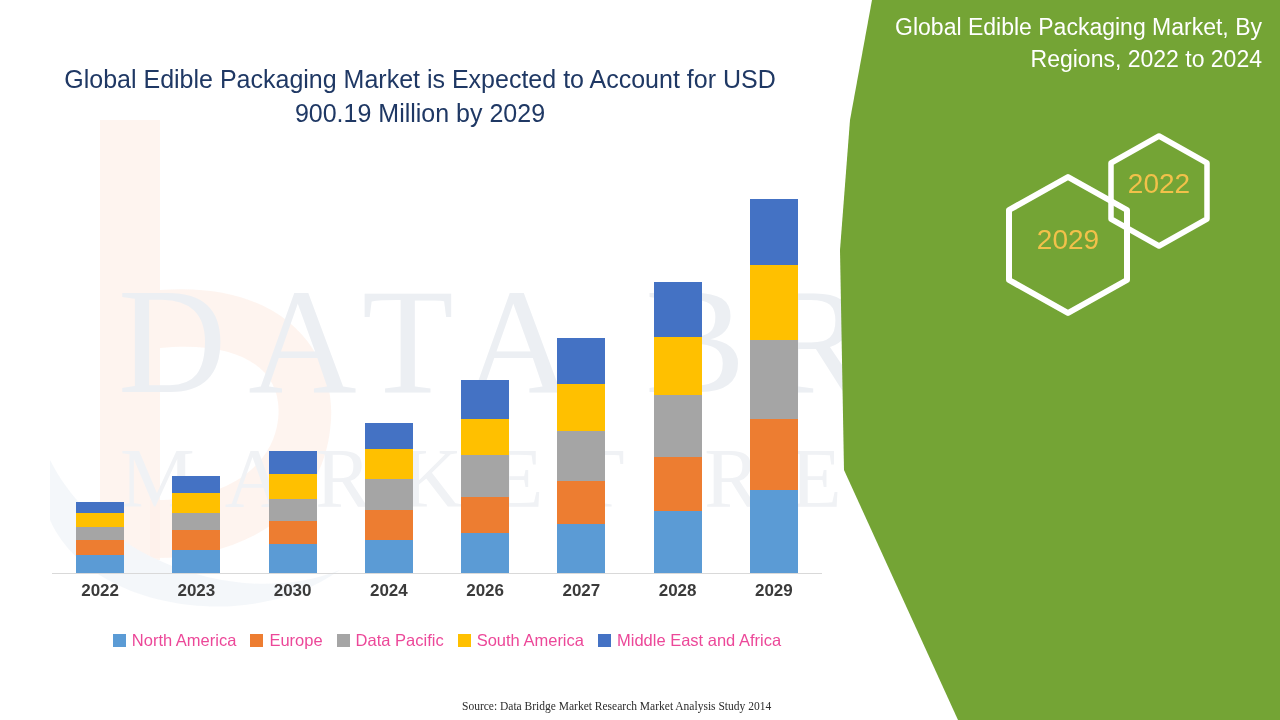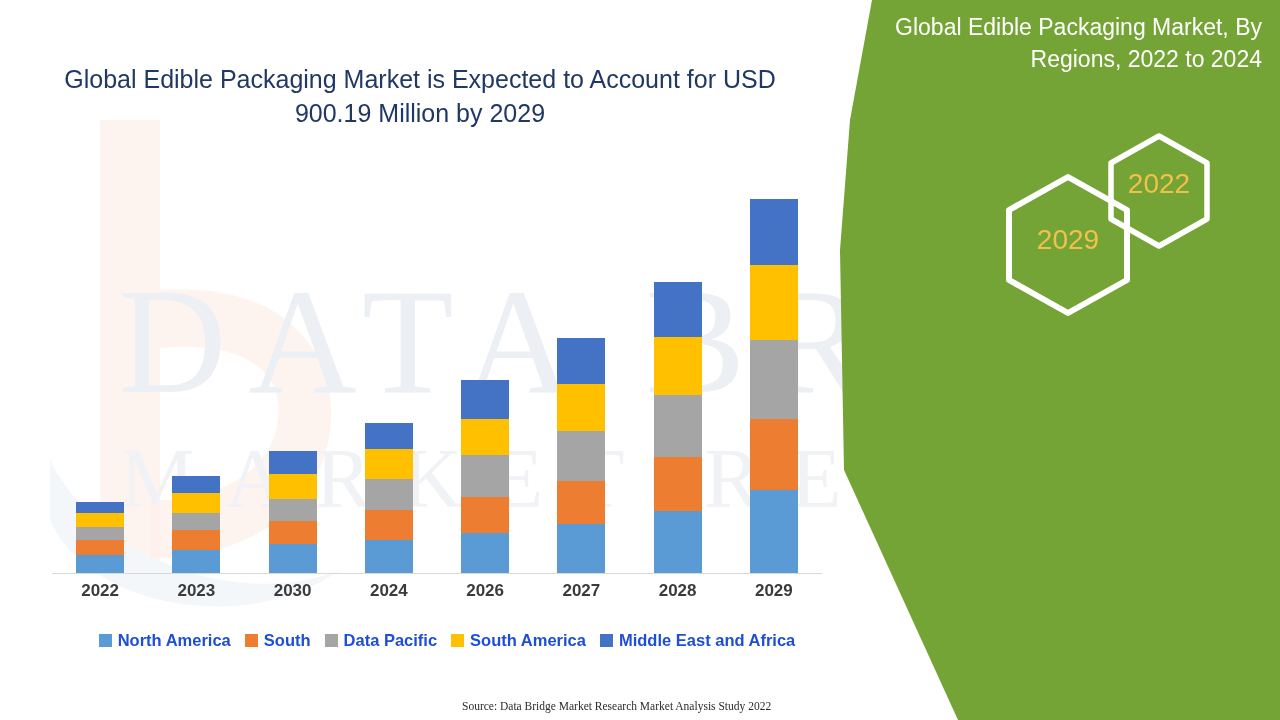--- a/index.html
+++ b/index.html
@@ -62,21 +62,21 @@
     font-size:17px;font-weight:bold;color:#3b3b3b;
   }
 
   
   .legend{
     position:absolute;left:52px;top:616px;width:790px;
     display:flex;align-items:center;justify-content:center;gap:14px;
   }
   .legend-item{display:flex;align-items:center;gap:6px;}
   .legend-swatch{width:13px;height:13px;display:inline-block;}
-  .legend-label{font-size:16.5px;color:#1d4ed8;font-weight:bold;}
+  .legend-label{font-size:16.5px;color:#ec4899;font-weight:normal;}
 
   
   .footer-left{
     position:absolute;left:30px;top:684px;
     font-size:12.5px;color:#2b2b2b;
     font-family:"Liberation Serif", serif;
   }
   .footer-source{
     position:absolute;left:462px;top:685px;
     font-size:11.5px;color:#2b2b2b;
@@ -222,37 +222,37 @@
         <div class="xlabel">2029</div>
       </div>
 
     <div class="legend" id="legend">
         <div class="legend-item">
           <span class="legend-swatch" style="background: rgb(91, 155, 213);"></span>
           <span class="legend-label">North America</span>
         </div>
         <div class="legend-item">
           <span class="legend-swatch" style="background: rgb(237, 125, 49);"></span>
-          <span class="legend-label">South</span>
+          <span class="legend-label">Europe</span>
         </div>
         <div class="legend-item">
           <span class="legend-swatch" style="background: rgb(165, 165, 165);"></span>
           <span class="legend-label">Data Pacific</span>
         </div>
         <div class="legend-item">
           <span class="legend-swatch" style="background: rgb(255, 192, 0);"></span>
           <span class="legend-label">South America</span>
         </div>
         <div class="legend-item">
           <span class="legend-swatch" style="background: rgb(68, 114, 196);"></span>
           <span class="legend-label">Middle East and Africa</span>
         </div>
       </div>
 
-    <div class="footer-source">Source: Data Bridge Market Research Market Analysis Study 2022</div>
+    <div class="footer-source">Source: Data Bridge Market Research Market Analysis Study 2014</div>
   </div>
 
   <div class="green-panel"></div>
   <div class="green-inner">
     <div class="panel-title">Global Edible Packaging Market, By Regions, 2022 to 2024</div>
 
     <div class="hexes">
       <div class="hex hex-2029">
         <svg width="138" height="146" viewBox="0 0 138 146" xmlns="http://www.w3.org/2000/svg">
           <polygon points="69,5 128,38 128,108 69,141 10,108 10,38" fill="none" stroke="#ffffff" stroke-width="6" stroke-linejoin="round"></polygon>

